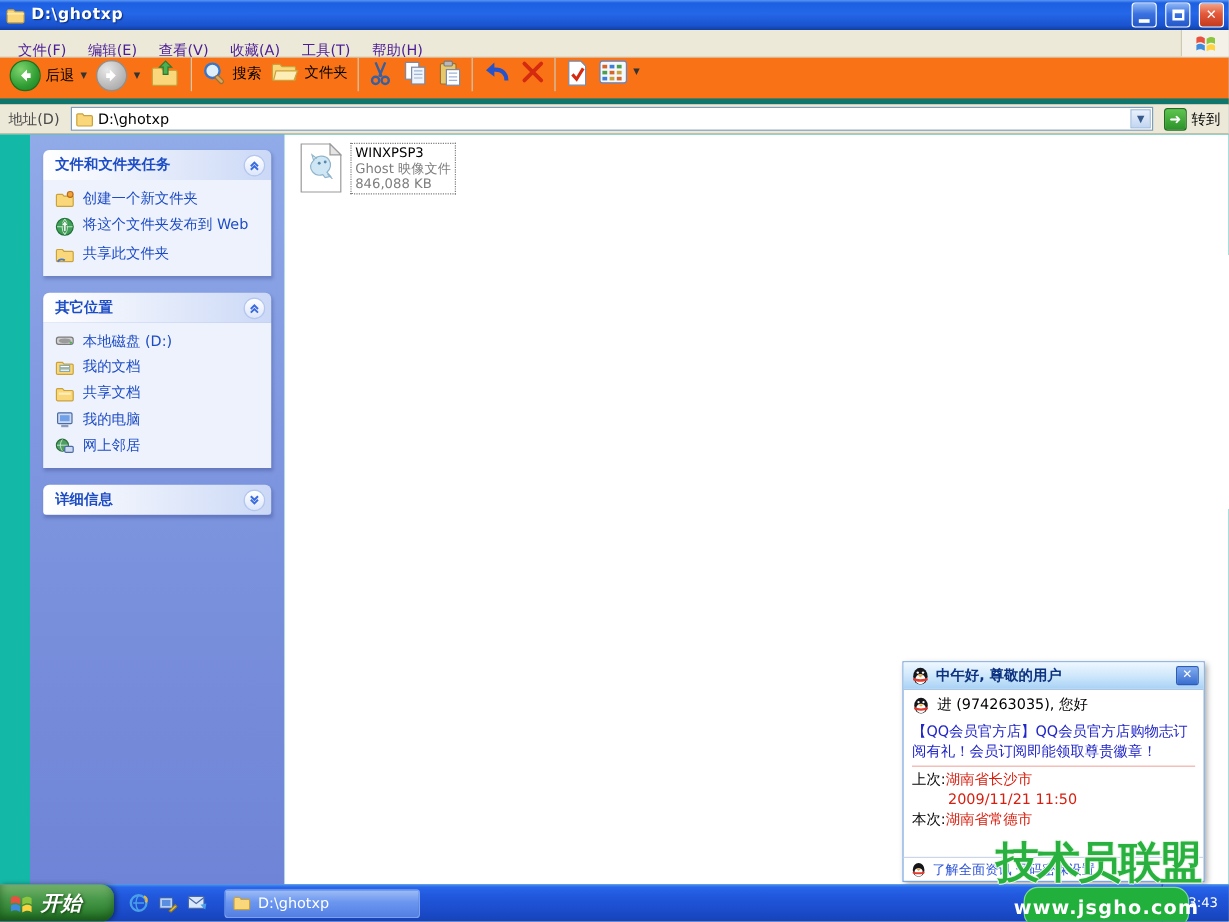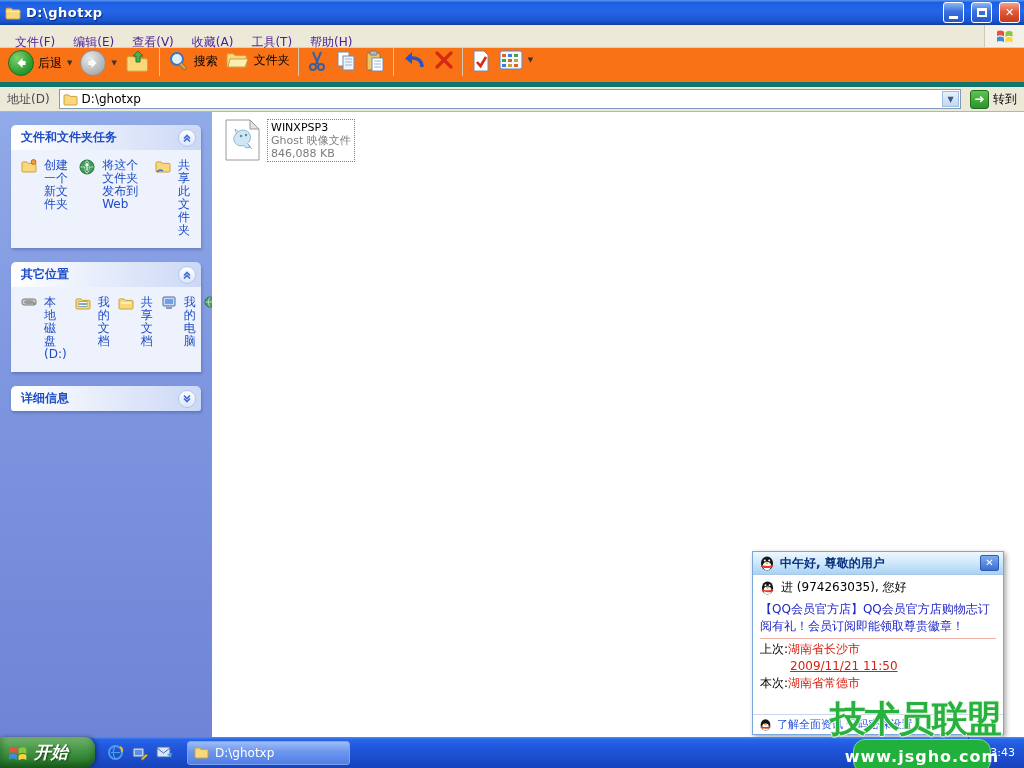--- a/index.html
+++ b/index.html
@@ -35,32 +35,32 @@
   .circle-btn svg { display:block; }
 
   .addressbar { height:25px; flex:0 0 25px; display:flex; align-items:center; background:#ece9d8; border-bottom:1px solid #b9b5a2; padding:0 3px; gap:5px; }
   .address-label { padding:0 4px; color:#4a4a4a; }
   .address-input { flex:1; height:20px; background:#fff; border:1px solid #7f9db9; display:flex; align-items:center; padding:0 1px 0 3px; gap:4px; }
   .address-value { flex:1; color:#000; }
   .address-drop { width:17px; height:16px; background:linear-gradient(180deg,#e9f1fb,#c3d6f0); border:1px solid #9ebcdf; display:flex; align-items:center; justify-content:center; font-size:8px; color:#365a8c; }
   .go-area { display:flex; align-items:center; gap:4px; padding:0 4px; }
   .go-btn { width:19px; height:19px; border-radius:3px; background:linear-gradient(180deg,#5fc44f,#2a9329); border:1px solid #1d6e1e; display:flex; align-items:center; justify-content:center; color:#fff; font-weight:bold; font-size:12px; }
 
-  .window-body { flex:1; display:flex; overflow:hidden; background:#14b8a6; }
+  .window-body { flex:1; display:flex; overflow:hidden; background:#14b8a6;padding-left:25px; }
 
   
   .taskpane { width:212px; flex:0 0 212px; background:linear-gradient(180deg,#91aae8 0%,#7f97e0 40%,#6f84d6 100%);
     padding:13px 11px; display:flex; flex-direction:column; gap:14px; overflow:hidden; }
   .tp-section { border-radius:5px 5px 0 0; box-shadow:1px 2px 3px rgba(20,30,90,.25); }
   .tp-header { height:25px; background:linear-gradient(90deg,#ffffff 0%,#cbd8f6 100%); border-radius:5px 5px 0 0;
     display:flex; align-items:center; padding:0 5px 0 10px; font-weight:bold; color:#1d4cc4; }
   .tp-header-title { flex:1; }
   .tp-chevron { width:18px; height:18px; border-radius:50%; background:linear-gradient(180deg,#ffffff,#dde6fa); border:1px solid #b3c6ef;
     display:flex; align-items:center; justify-content:center; }
-  .tp-body { background:#eef2fc; padding:9px 6px 11px 10px; display:flex; flex-direction:row; gap:8px; }
+  .tp-body { background:#eef2fc; padding:9px 6px 11px 10px; display:flex; flex-direction:column; gap:8px; }
   .tp-link { display:flex; align-items:flex-start; gap:7px; color:#1d4cc4; line-height:13px; }
   .tp-link .ic { flex:0 0 16px; }
 
   
   .content { flex:1; position:relative; background:#fff; }
   .file-item { position:absolute; left:12px; top:7px; display:flex; align-items:flex-start; gap:7px; }
   .file-label { border:1px dotted #808080; padding:1px 3px; line-height:13px; font-size:11px; }
   .file-name { color:#000; }
   .file-meta { color:#7d7d7d; }
 
@@ -75,21 +75,21 @@
   .qq-greeting { display:flex; align-items:center; gap:6px; padding:4px 7px 2px; color:#000; }
   .qq-main { flex:1; display:flex; gap:7px; padding:3px 7px 0; overflow:hidden; }
   .qq-avatar { width:73px; flex:0 0 73px; border:1px solid #5c9ae0; background:#fdfeff; position:relative; display:flex; flex-direction:column; align-items:center; }
   .qq-avatar-cap1 { position:absolute; bottom:26px; left:0; right:0; text-align:center; color:#2b52d8; }
   .qq-avatar-cap2 { position:absolute; bottom:5px; left:0; right:0; text-align:center; color:#2b52d8; font-size:11px; white-space:nowrap; }
   .qq-info { flex:1; display:flex; flex-direction:column; }
   .qq-ad { color:#2126c8; line-height:17px; }
   .qq-divider { border:0; border-top:1px solid #f0b0a8; margin:3px 0 2px; }
   .qq-row { color:#000; line-height:17px; }
   .qq-red { color:#d81e0e; }
-  .qq-time { padding-left:30px;text-decoration:underline; }
+  .qq-time { padding-left:30px; }
   .qq-footer { flex:0 0 20px; border-top:1px solid #ccd6ea; display:flex; align-items:center; gap:5px; padding:0 6px; color:#2b52d8; font-size:11px; overflow:hidden;margin-top:16px; }
 
   
   .watermark-text { position:absolute; left:830px; top:695px; z-index:10; font-size:36px; font-weight:bold; letter-spacing:-2px;
     color:#28b13e; white-space:nowrap;
     text-shadow:1px 0 0 #eafae8, -1px 0 0 #eafae8, 0 1px 0 #eafae8, 0 -1px 0 #eafae8; }
   .watermark-pill { position:absolute; left:853px; top:739px; z-index:10; width:138px; height:34px; border-radius:12px;
     background:#22b03c; border:1px solid #7fdc92; color:#fff; font-weight:bold; font-size:16px;
     display:flex; align-items:center; justify-content:center; letter-spacing:1px; }
 

